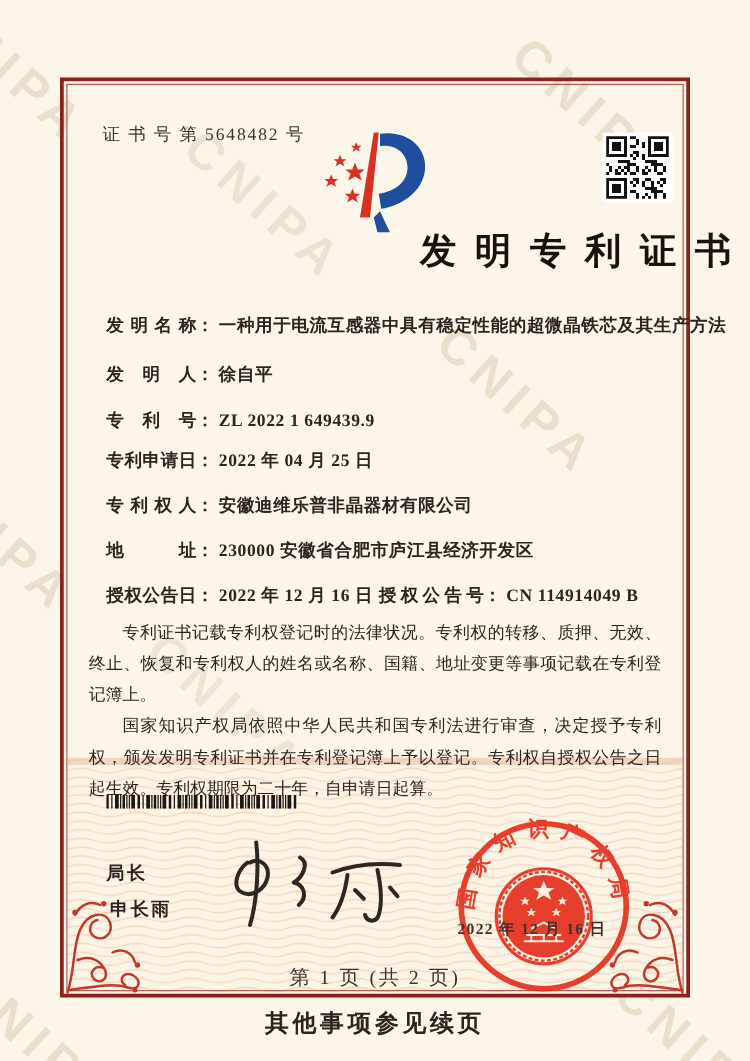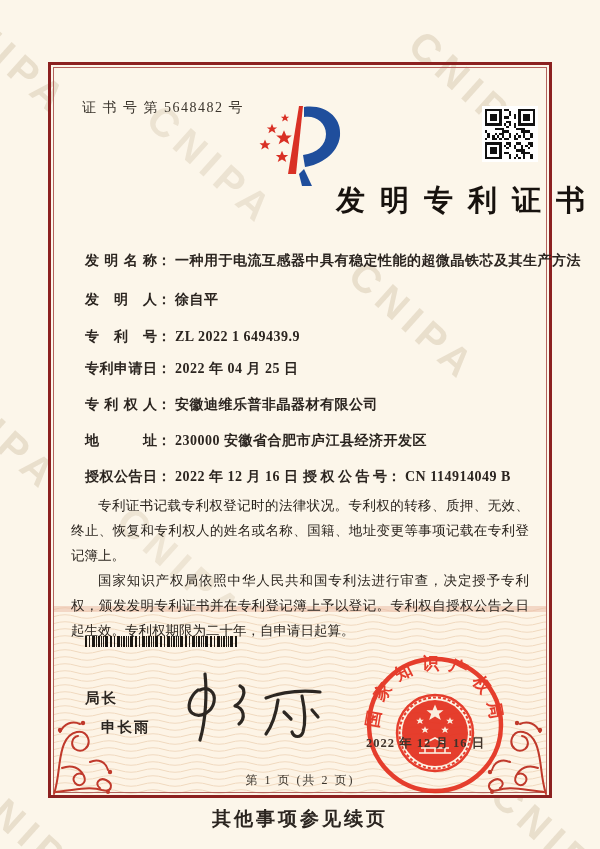--- a/index.html
+++ b/index.html
@@ -63,30 +63,30 @@
   .pair2 .flabel{width:84px;}
   
   .paras{position:absolute;left:71px;top:493px;width:458px;}
   .paras p{
     margin:0;font-size:13.5px;line-height:25px;text-indent:2em;
     text-align:justify;color:#2a241e;
   }
   
   .barcode{position:absolute;left:85px;top:636px;width:154px;height:11px;}
   .director-role{position:absolute;left:85px;top:689px;font-size:14.5px;font-weight:bold;letter-spacing:2px;}
-  .director-name{position:absolute;left:101px;top:718px;font-size:14.5px;font-weight:bold;letter-spacing:2px;}
+  .director-name{position:absolute;left:88px;top:718px;font-size:14.5px;font-weight:bold;letter-spacing:2px;}
   .signature{position:absolute;left:178px;top:664px;width:150px;height:84px;}
   .seal{position:absolute;left:363px;top:653px;width:144px;height:144px;}
   .seal-date{
     position:absolute;left:366px;top:735px;width:160px;
     font-size:12.5px;font-weight:bold;color:#40332a;letter-spacing:1px;white-space:nowrap;
   }
   .page-num{
     position:absolute;left:0;right:0;top:772px;text-align:center;
-    font-size:12px;letter-spacing:2px;color:#3a342c;
+    font-size:16px;letter-spacing:2px;color:#3a342c;
   }
   .foot-note{
     position:absolute;left:0;right:0;top:806px;text-align:center;
     font-size:19px;font-weight:bold;letter-spacing:3px;color:#2b2520;
   }
 </style>
 </head>
 <body>
 
 <div class="wm wm1">CNIPA</div>

